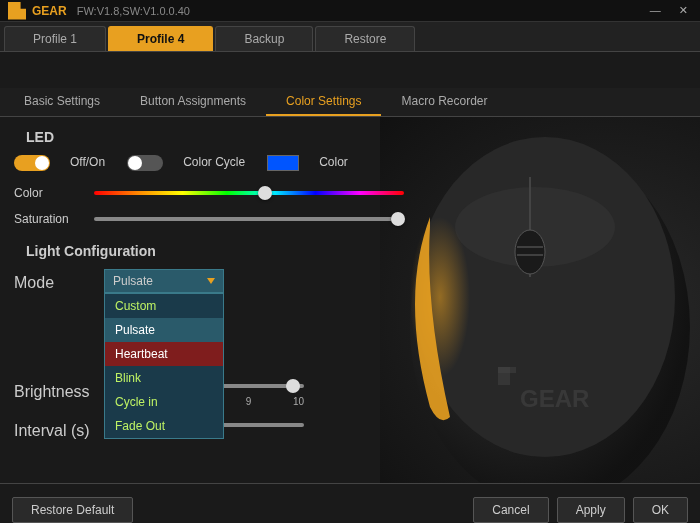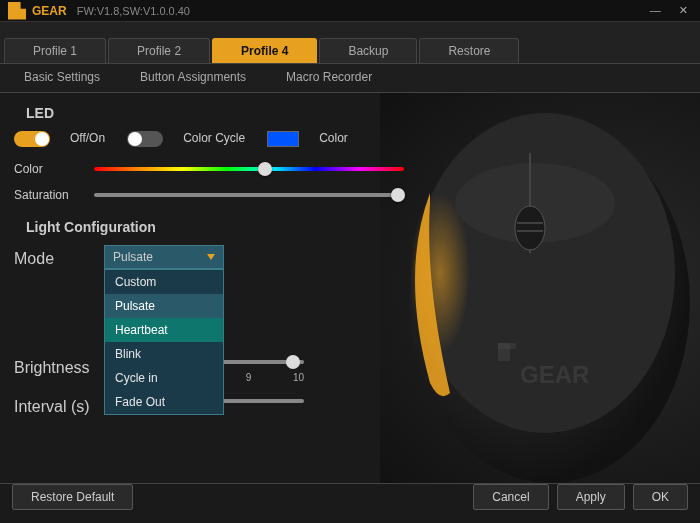--- a/index.html
+++ b/index.html
@@ -52,35 +52,35 @@
     }
     .profile-tab {
       padding: 5px 28px;
       background: #2a2a2a;
       border: 1px solid #444;
       border-bottom: none;
       color: #aaa;
       cursor: pointer;
       font-size: 12px;
       border-radius: 3px 3px 0 0;
-      margin-top: 12px;
     }
     .profile-tab.active {
       background: #e8a020;
       color: #111;
       border-color: #e8a020;
       font-weight: bold;
     }
 
     
     .sub-tabs {
       display: flex;
       background: #1e1e1e;
       border-bottom: 1px solid #444;
       padding: 0 4px;
+      margin-top: 36px;
     }
     .sub-tab {
       padding: 6px 20px;
       color: #aaa;
       cursor: pointer;
       font-size: 12px;
       border-bottom: 2px solid transparent;
     }
     .sub-tab.active {
       color: #e8a020;
@@ -272,21 +272,21 @@
       top: 100%;
       left: 0;
       width: 120px;
       background: #1a3a4a;
       border: 1px solid #3a7a8a;
       z-index: 10;
     }
     .dropdown-item {
       padding: 5px 10px;
       font-size: 12px;
-      color: #e5e5e5;
+      color: #bef264;
       cursor: pointer;
     }
     .dropdown-item.selected { background: #2a5a6a; color: #fff; }
 
     
     .brightness-container {
       flex: 1;
       max-width: 200px;
     }
     .brightness-track-wrap {
@@ -332,21 +332,21 @@
     
     .bottom-bar {
       position: absolute;
       bottom: 0;
       left: 0;
       right: 0;
       height: 40px;
       background: #1a1a1a;
       border-top: 1px solid #444;
       display: flex;
-      align-items: flex-start;
+      align-items: flex-end;
       justify-content: space-between;
       padding: 0 12px;
     }
     .bottom-btn {
       padding: 5px 18px;
       background: #2a2a2a;
       border: 1px solid #555;
       color: #ccc;
       cursor: pointer;
       font-size: 12px;
@@ -376,29 +376,29 @@
     <span style="font-size:11px;color:#888;margin-left:4px;">FW:V1.8,SW:V1.0.0.40</span>
   </div>
   <div class="title-bar-right">
     <span class="title-bar-btn">—</span>
     <span class="title-bar-btn">✕</span>
   </div>
 </div>
 
 <div class="profile-tabs">
   <div class="profile-tab">Profile 1</div>
-  <div class="profile-tab">Profile 2</div>
   <div class="profile-tab active">Profile 4</div>
   <div class="profile-tab">Backup</div>
   <div class="profile-tab">Restore</div>
 </div>
 
 <div class="sub-tabs">
   <div class="sub-tab">Basic Settings</div>
   <div class="sub-tab">Button Assignments</div>
+  <div class="sub-tab active">Color Settings</div>
   <div class="sub-tab">Macro Recorder</div>
 </div>
 
 <div class="main-content">
 
   <div class="mouse-bg">
     <svg class="mouse-illustration" viewBox="0 0 360 430" xmlns="http://www.w3.org/2000/svg">
 
       <defs>
         <radialGradient id="mouseGrad" cx="40%" cy="40%" r="60%">
@@ -477,21 +477,21 @@
       <div class="config-row" style="align-items:flex-start;">
         <span class="config-label">Mode</span>
         <div class="dropdown-container">
           <div class="dropdown-btn">
             <span>Pulsate</span>
             <div class="dropdown-arrow"></div>
           </div>
           <div class="dropdown-menu">
             <div class="dropdown-item">Custom</div>
             <div class="dropdown-item selected">Pulsate</div>
-            <div class="dropdown-item" style="background:#0f766e; color:#fff;">Heartbeat</div>
+            <div class="dropdown-item" style="background:#7f1d1d; color:#fff;">Heartbeat</div>
             <div class="dropdown-item">Blink</div>
             <div class="dropdown-item">Cycle in</div>
             <div class="dropdown-item">Fade Out</div>
           </div>
         </div>
       </div>
 
       <div class="config-row" style="margin-top: 85px;">
         <span class="config-label">Brightness</span>
         <div class="brightness-container">

